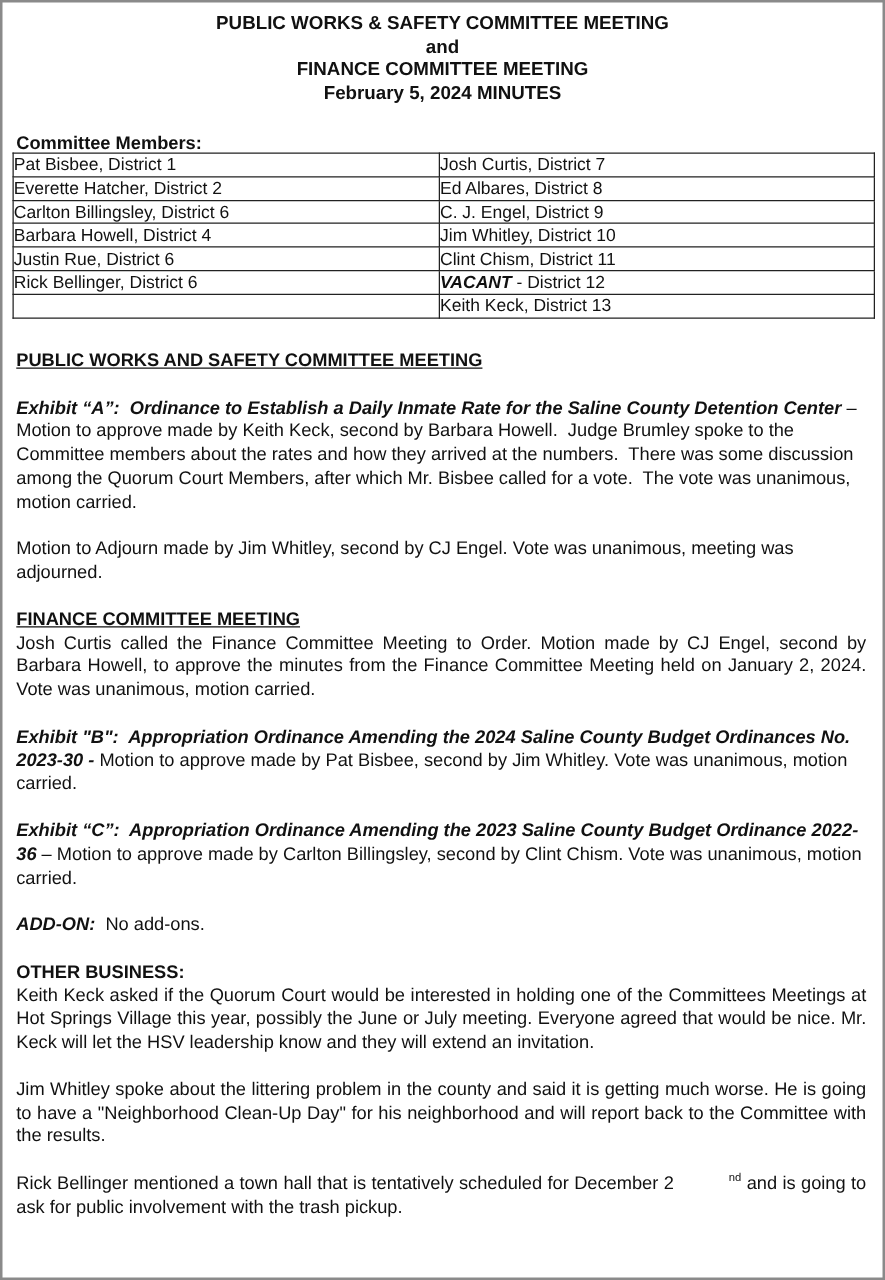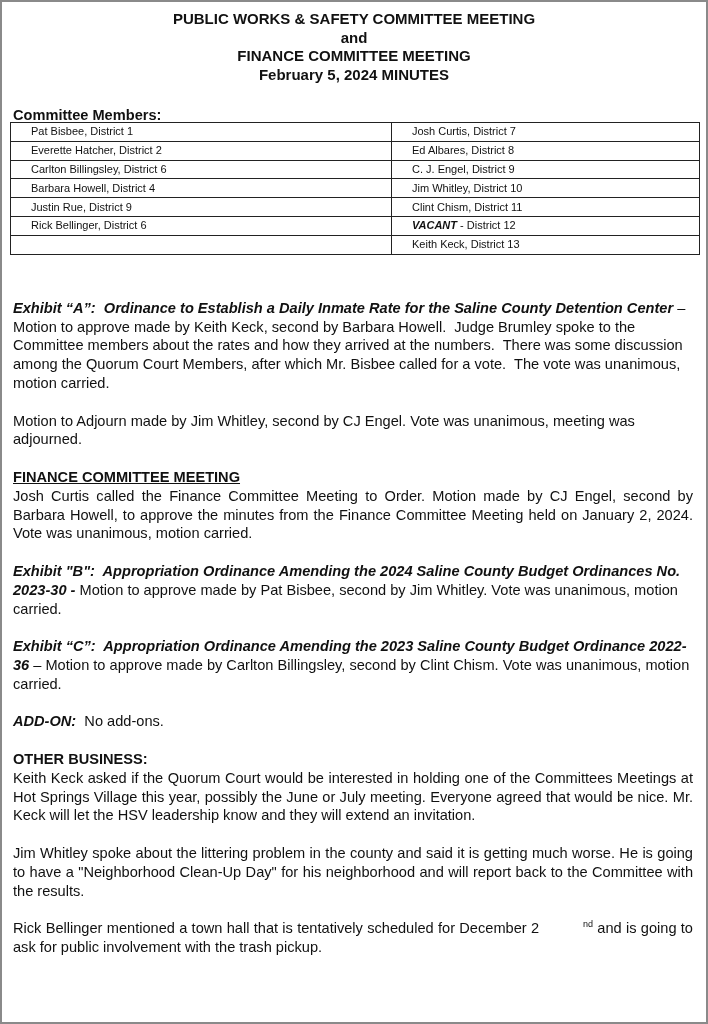--- a/index.html
+++ b/index.html
@@ -17,24 +17,24 @@
   .header { text-align: center; font-weight: bold; padding-top: 8px; }
   .header div { font-size: 15px; line-height: 18.6px; }
   .members-label { position: absolute; left: 11px; top: 104px; font-weight: bold; }
   table.members {
     position: absolute; left: 8px; top: 120px;
     width: 690px;
     border-collapse: collapse;
   }
   table.members td {
     border: 1.5px solid #222;
-    padding: 0 20px;
+    padding: 0 0;
     height: 17.8px;
     line-height: 17px;
-    font-size: 11px;
+    font-size: 14px;
     vertical-align: middle;
   }
   table.members td.left { width: 340px; }
   .content { position: absolute; left: 11px; top: 278px; width: 680px; }
   .section-title { font-weight: bold; text-decoration: underline; }
   .para { margin: 0; }
   .gap { height: 18.8px; }
   .justify { text-align: justify; }
   b { font-weight: bold; font-style: italic; }
   sup { font-size: 9px; line-height: 0; vertical-align: super; margin-left: 44px; }
@@ -65,35 +65,36 @@
       </tr>
       <tr>
         <td class="left">Carlton Billingsley, District 6</td>
         <td>C. J. Engel, District 9</td>
       </tr>
       <tr>
         <td class="left">Barbara Howell, District 4</td>
         <td>Jim Whitley, District 10</td>
       </tr>
       <tr>
-        <td class="left">Justin Rue, District 9</td>
+        <td class="left">Justin Rue, District 6</td>
         <td>Clint Chism, District 11</td>
       </tr>
       <tr>
         <td class="left">Rick Bellinger, District 6</td>
         <td><b>VACANT</b><span> - District 12</span></td>
       </tr>
       <tr>
         <td class="left"></td>
         <td>Keith Keck, District 13</td>
       </tr>
     </tbody>
   </table>
 
   <div class="content">
+    <div class="section-title">PUBLIC WORKS AND SAFETY COMMITTEE MEETING</div>
     <div class="gap"></div>
     <p class="para"><b style="white-space: pre-wrap;">Exhibit “A”:  Ordinance to Establish a Daily Inmate Rate for the Saline County Detention Center</b><span style="white-space: pre-wrap;"> – Motion to approve made by Keith Keck, second by Barbara Howell.  Judge Brumley spoke to the Committee members about the rates and how they arrived at the numbers.  There was some discussion among the Quorum Court Members, after which Mr. Bisbee called for a vote.  The vote was unanimous, motion carried.</span></p>
     <div class="gap"></div>
     <p class="para">Motion to Adjourn made by Jim Whitley, second by CJ Engel.  Vote was unanimous, meeting was adjourned.</p>
     <div class="gap"></div>
 
     <div class="section-title">FINANCE COMMITTEE MEETING</div>
     <p class="para justify">Josh Curtis called the Finance Committee Meeting to Order.  Motion made by CJ Engel, second by Barbara Howell, to approve the minutes from the Finance Committee Meeting held on January 2, 2024.  Vote was unanimous, motion carried.</p>
     <div class="gap"></div>
     <p class="para"><b style="white-space: pre-wrap;">Exhibit "B":  Appropriation Ordinance Amending the 2024 Saline County Budget Ordinances No. 2023-30 -</b><span style="white-space: pre-wrap;"> Motion to approve made by Pat Bisbee, second by Jim Whitley. Vote was unanimous, motion carried.</span></p>

